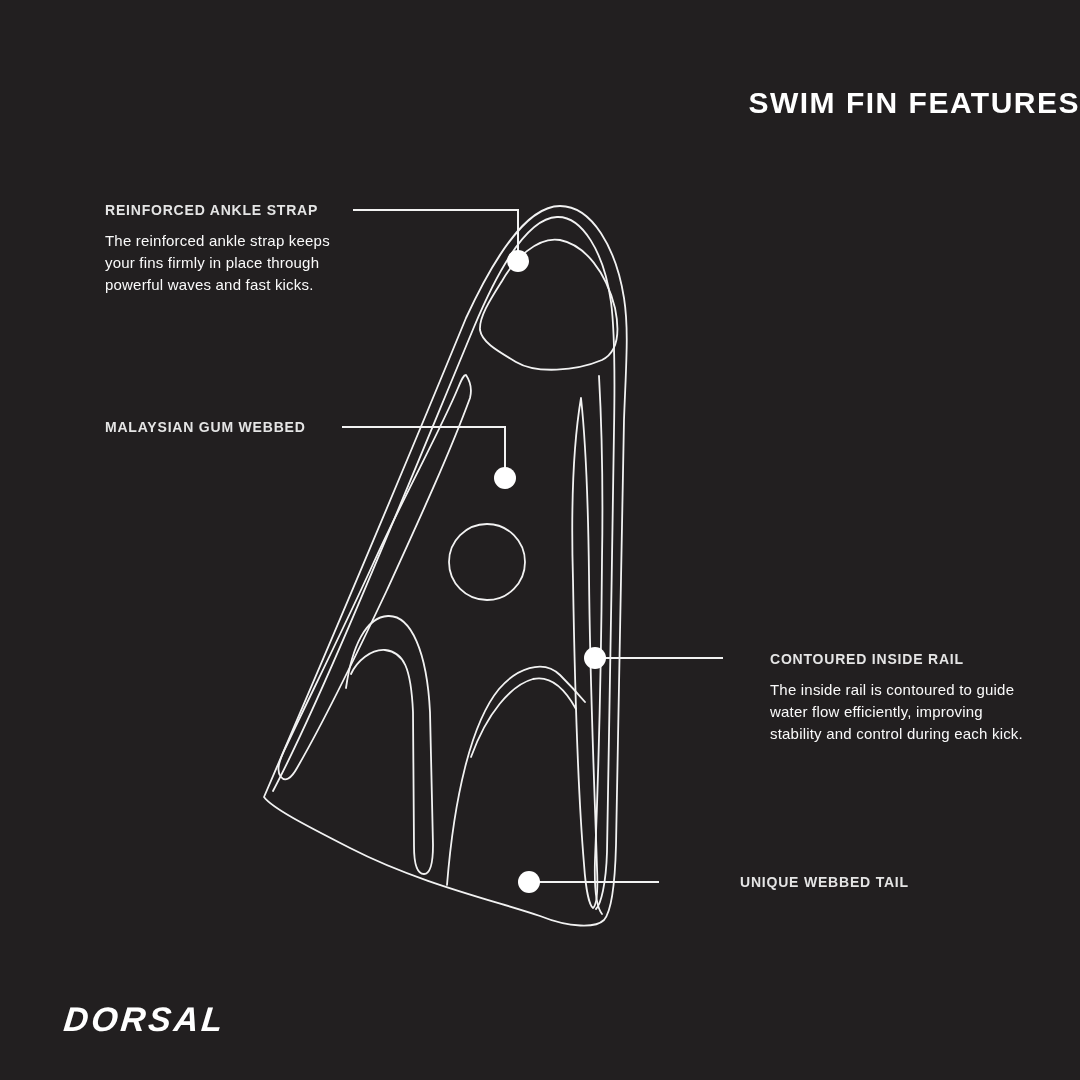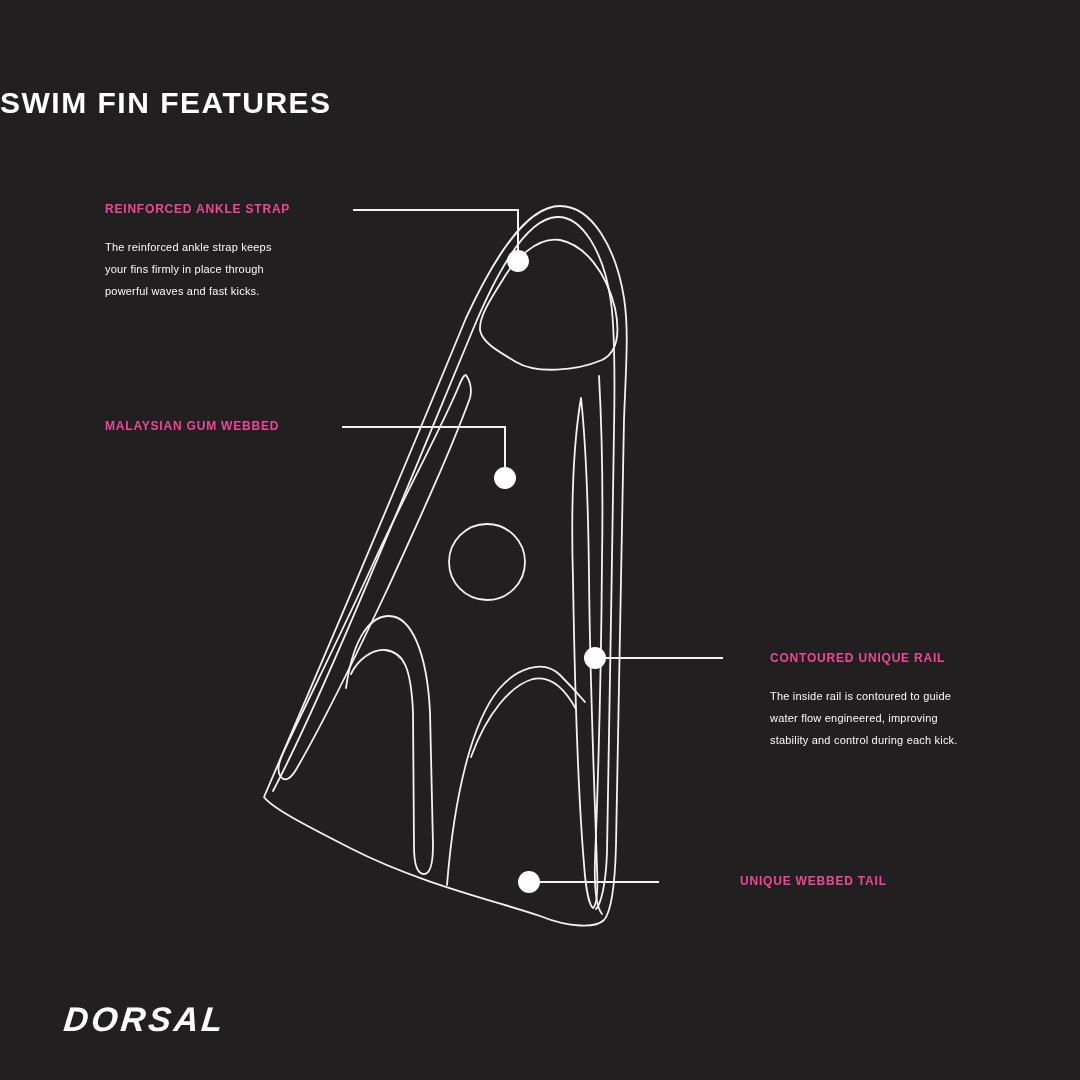--- a/index.html
+++ b/index.html
@@ -4,29 +4,29 @@
 <style>
   html,body{margin:0;padding:0;}
   body{
     width:1080px;height:1080px;position:relative;overflow:hidden;
     background:#221F20;
     font-family:"Liberation Sans", sans-serif;
     -webkit-font-smoothing:antialiased;
   }
   .title{
     position:absolute;left:0;top:86px;width:1080px;
-    text-align:left;color:#FFFFFF;
+    text-align:right;color:#FFFFFF;
     font-size:30px;font-weight:800;letter-spacing:1.5px;
   }
   .callout{position:absolute;color:#FFFFFF;}
   .callout .heading{
-    font-size:12px;font-weight:700;letter-spacing:0.8px;color:#ec4899;
+    font-size:14px;font-weight:700;letter-spacing:0.8px;color:#e5e5e5;
   }
   .callout .body{
-    margin-top:20px;font-size:11px;font-weight:400;line-height:22px;
+    margin-top:12px;font-size:15px;font-weight:400;line-height:22px;
     color:#FAFAFA;white-space:pre-line;letter-spacing:0.2px;
   }
   #callout-ankle-strap{left:105px;top:202px;}
   #callout-gum-rubber{left:105px;top:419px;}
   #callout-inside-rail{left:770px;top:651px;}
   #callout-webbed-tail{left:740px;top:874px;}
   .brand{
     position:absolute;left:64px;top:1000px;
     color:#FFFFFF;font-size:34px;font-weight:800;font-style:italic;
     letter-spacing:3px;transform:skewX(-6deg);
@@ -139,23 +139,23 @@
   <div class="body">The reinforced ankle strap keeps
 your fins firmly in place through
 powerful waves and fast kicks.</div>
 </div>
 
 <div class="callout" id="callout-gum-rubber">
   <div class="heading">MALAYSIAN GUM WEBBED</div>
 </div>
 
 <div class="callout" id="callout-inside-rail">
-  <div class="heading">CONTOURED UNIQUE RAIL</div>
+  <div class="heading">CONTOURED INSIDE RAIL</div>
   <div class="body">The inside rail is contoured to guide
-water flow engineered, improving
+water flow efficiently, improving
 stability and control during each kick.</div>
 </div>
 
 <div class="callout" id="callout-webbed-tail">
   <div class="heading">UNIQUE WEBBED TAIL</div>
 </div>
 
 <div class="brand">DORSAL</div>
 
 </body></html>

